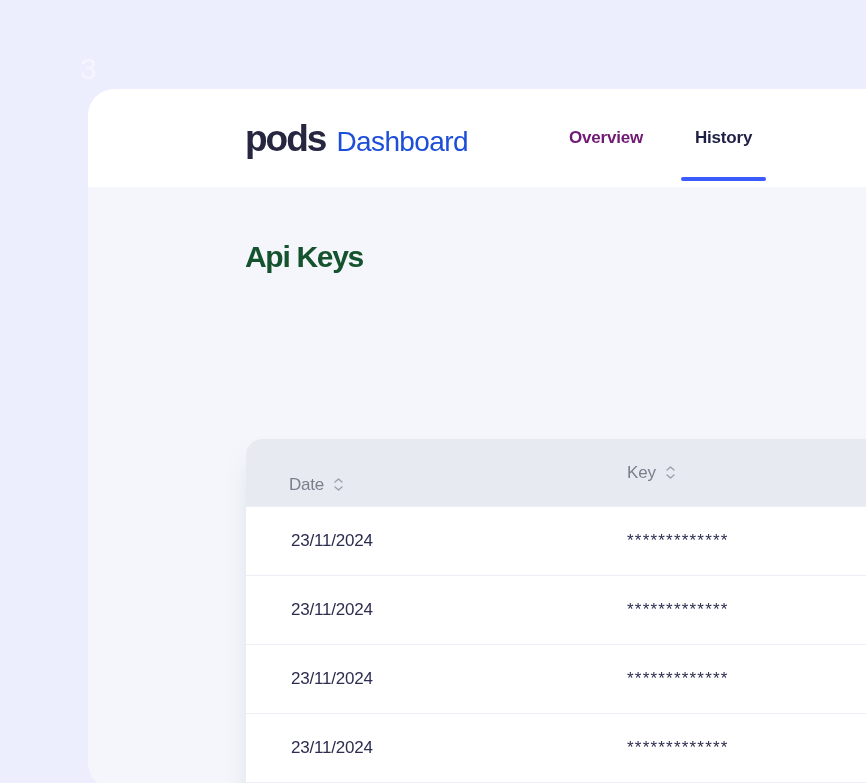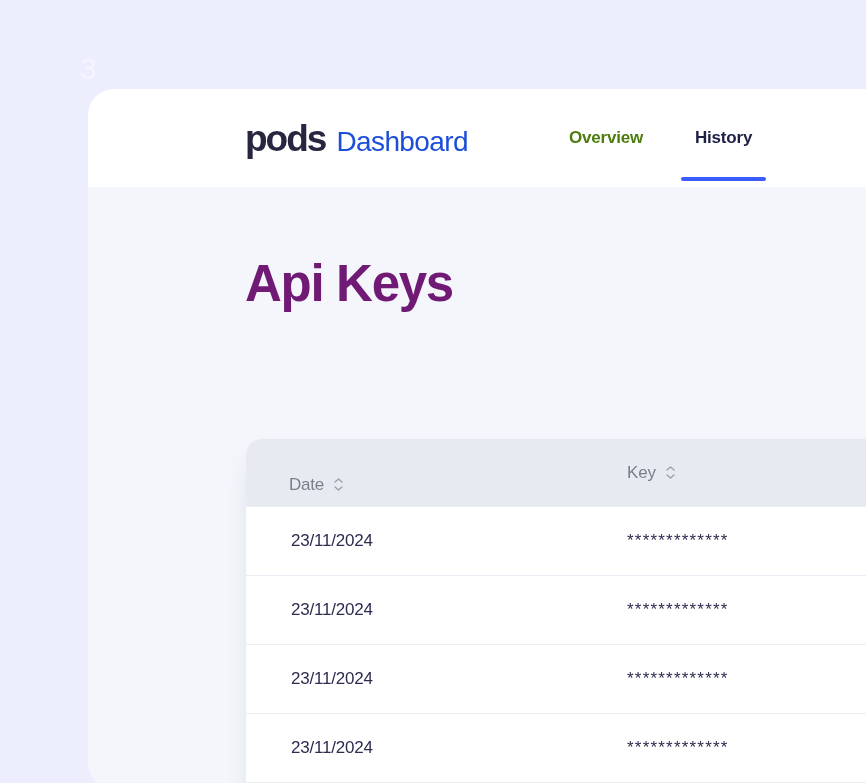--- a/index.html
+++ b/index.html
@@ -91,21 +91,21 @@
   }
   .nav-item {
     position: relative;
     height: 98px;
     display: flex;
     align-items: center;
     padding: 0 26px;
     font-size: 17px;
     font-weight: 700;
     letter-spacing: -0.2px;
-    color: #4d7c0f;
+    color: #701a75;
     cursor: pointer;
     white-space: nowrap;
   }
   .nav-item.active { color: #1d1f45; }
   .nav-item.active::after {
     content: "";
     position: absolute;
     left: 12px;
     right: 12px;
     bottom: 6px;
@@ -116,25 +116,25 @@
 
   
   .content {
     position: relative;
     height: 602px;
   }
 
   .page-title {
     position: absolute;
     left: 157px;
-    top: 71px;
-    font-size: 51px;
+    top: 55px;
+    font-size: 30px;
     font-weight: 800;
     letter-spacing: -1.3px;
-    color: #701a75;
+    color: #14532d;
     line-height: 1;
     white-space: nowrap;
   }
 
   
   .table-card {
     position: absolute;
     left: 158px;
     top: 252px;
     width: 660px;       

